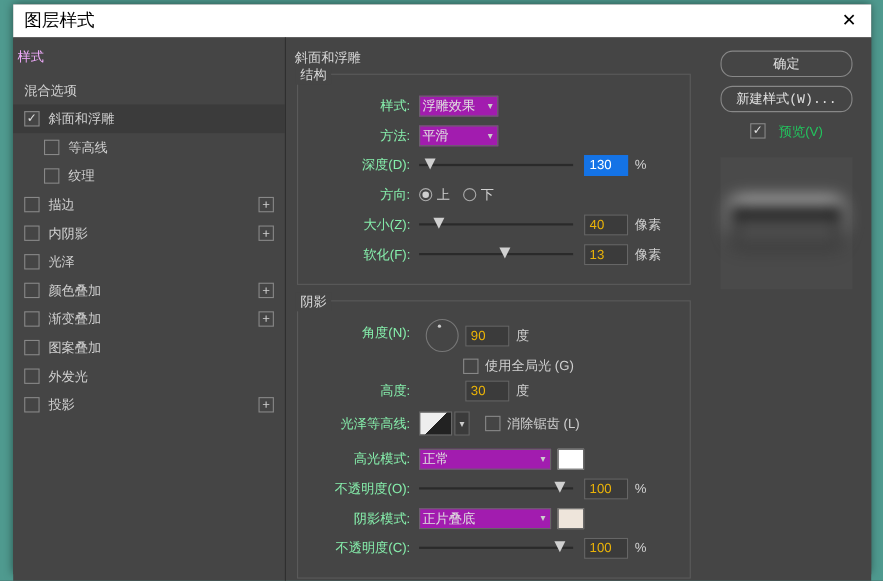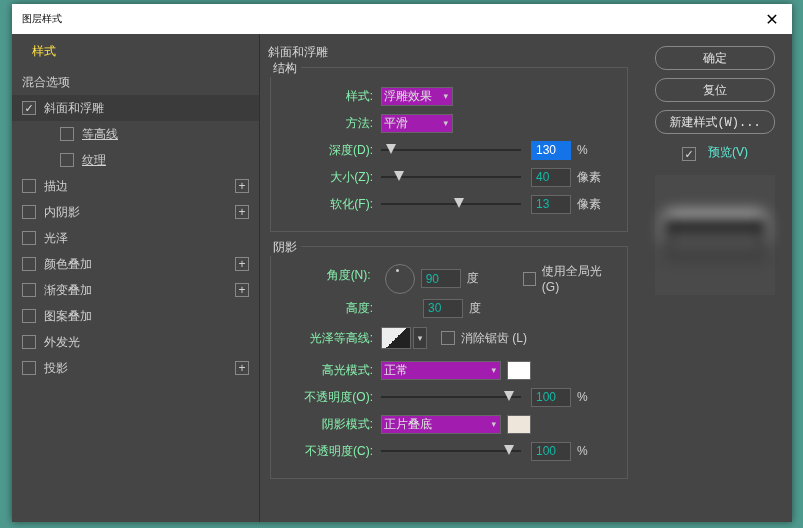--- a/index.html
+++ b/index.html
@@ -1,58 +1,58 @@
 <!DOCTYPE html>
 <html><head>
 <meta charset="utf-8">
 <style>
   * { box-sizing: border-box; margin: 0; padding: 0; font-family: 'Microsoft YaHei', sans-serif; font-size: 12px; }
   body { background: #4f9a8f; width: 803px; height: 528px; overflow: hidden; position: relative; }
   .dialog { position: absolute; left: 12px; top: 4px; width: 780px; height: 518px; background: #454545; display: flex; flex-direction: column; box-shadow: 0 0 8px rgba(0,0,0,.5); }
   .titlebar { height: 30px; background: #fff; display: flex; align-items: center; justify-content: space-between; padding: 0 0 0 10px; }
-  .titlebar .title { color: #000; font-size: 10px; }
+  .titlebar .title { color: #000; font-size: 16px; }
   .titlebar .close { width: 40px; height: 30px; display: flex; align-items: center; justify-content: center; color: #000; font-size: 16px; cursor: pointer; }
   .body { flex: 1; display: flex; background: #454545; color: #d0d0d0; }
   .col-styles { width: 248px; border-right: 1px solid #2f2f2f; display: flex; flex-direction: column; }
   .col-main { flex: 1; padding: 14px 10px 0 10px; display: flex; flex-direction: column; }
   .col-right { width: 154px; padding: 12px 10px; display: flex; flex-direction: column; align-items: center; gap: 8px; }
-  .style-header { padding: 9px 20px; color: #fde047; }
+  .style-header { padding: 9px 4px; color: #f0abfc; }
   .style-item { height: 26px; display: flex; align-items: center; padding: 0 10px; cursor: pointer; position: relative; }
   .style-item.selected { background: #3b3b3b; }
   .style-item .cb { width: 14px; height: 14px; border: 1px solid #888; background: #454545; margin-right: 8px; display: flex; align-items: center; justify-content: center; font-size: 12px; color: #e0e0e0; }
   .style-item .cb.checked::after { content: "✓"; font-size: 11px; line-height: 1; }
-  .style-item.indent { padding-left: 48px; text-decoration: underline; }
+  .style-item.indent { padding-left: 28px; }
   .style-item .plus { position: absolute; right: 10px; width: 14px; height: 14px; border: 1px solid #888; display: flex; align-items: center; justify-content: center; font-size: 12px; color: #d0d0d0; }
   .group { position: relative; border: 1px solid #5a5a5a; margin-bottom: 14px; padding: 16px 10px 12px 10px; }
   .group .legend { position: absolute; top: -8px; left: -2px; background: #454545; padding: 0 4px; color: #d8d8d8; }
   .section-title { position: relative; top: -4px; left: -2px; color: #d8d8d8; margin-bottom: 2px; }
   .row { display: flex; align-items: center; height: 24px; margin-bottom: 3px; }
   .row .lbl { width: 92px; text-align: right; margin-right: 8px; color: #86efac; white-space: nowrap; }
   .select { width: 72px; height: 19px; background: #a21caf; border: 1px solid #666; color: #e0e0e0; display: flex; align-items: center; padding: 0 2px; position: relative; cursor: pointer; }
   .select.wide { width: 120px; }
   .select .caret { position: absolute; right: 4px; font-size: 9px; color: #ccc; }
   .slider { width: 140px; height: 14px; position: relative; margin-right: 10px; }
   .slider .track { position: absolute; top: 6px; left: 0; right: 0; height: 2px; background: #2a2a2a; }
   .slider .thumb { position: absolute; top: 1px; width: 0; height: 0; border-left: 5px solid transparent; border-right: 5px solid transparent; border-top: 10px solid #d0d0d0; transform: translateX(-5px); }
-  .numfld { width: 40px; height: 19px; background: #3b3b3b; border: 1px solid #666; color: #14b8a6; padding: 0 4px; text-align: left; }
+  .numfld { width: 40px; height: 19px; background: #3b3b3b; border: 1px solid #666; color: #eab308; padding: 0 4px; text-align: left; }
   .numfld.hl { background: #1473e6; color: #fff; border-color: #1473e6; }
   .unit { margin-left: 6px; color: #d0d0d0; }
   .radio { display: flex; align-items: center; gap: 4px; margin-right: 12px; cursor: pointer; }
   .radio .r { width: 12px; height: 12px; border-radius: 50%; border: 1px solid #aaa; display: flex; align-items: center; justify-content: center; }
   .radio .r.on::after { content: ""; width: 6px; height: 6px; background: #d0d0d0; border-radius: 50%; }
   .angle-dial { width: 30px; height: 30px; border: 1px solid #777; border-radius: 50%; margin: 0 6px; position: relative; }
   .angle-dial .dot { position: absolute; width: 3px; height: 3px; background: #ccc; border-radius: 50%; top: 4px; left: 10px; }
   .chk { width: 14px; height: 14px; border: 1px solid #888; display: inline-flex; align-items:center; justify-content:center; margin-right: 6px; color:#e0e0e0;}
   .chk.checked::after { content:"✓"; font-size:11px; line-height:1;}
   .swatch-contour { width: 30px; height: 22px; border: 1px solid #666; background: linear-gradient(135deg, #eee 0 50%, #222 50% 100%); margin-right: 2px; }
   .dd { width: 14px; height: 22px; border: 1px solid #666; background:#3b3b3b; display:flex; align-items:center; justify-content:center; font-size:9px; color:#ccc; cursor:pointer;}
   .swatch { width: 24px; height: 19px; border: 1px solid #666; margin-left: 6px; cursor:pointer;}
   .btn { height: 22px; background: #3b3b3b; border: 1px solid #666; color: #e0e0e0; padding: 0 12px; display: flex; align-items: center; justify-content: center; cursor: pointer; font-family: Liberation Mono, monospace; }
   .btn.pill { border-radius: 11px; width: 120px; height: 24px; background: #454545; border: 1px solid #888; }
-  .preview-chk { display:flex; align-items:flex-end; gap:6px; color:#5eead4; margin-top:2px;}
+  .preview-chk { display:flex; align-items:flex-start; gap:6px; color:#22c55e; margin-top:2px;}
   .preview-box { width: 120px; height: 120px; background: #4a4a4a; margin-top: 6px; display:flex; align-items:center; justify-content:center; }
   .preview-bevel { width: 100px; height: 32px; border-radius: 6px; background: #4c4c4c; filter: blur(6px); box-shadow: 0 -6px 12px rgba(255,255,255,.85), 0 8px 10px rgba(0,0,0,.9) inset, 0 6px 10px rgba(0,0,0,.4); }
 </style>
 </head>
 <body>
 
 <div class="dialog">
   <div class="titlebar">
     <span class="title">图层样式</span>
     <div class="close">✕</div>
@@ -140,20 +140,31 @@
         <div class="row">
           <span class="lbl">深度(D):</span>
           <div class="slider">
               <div class="track"></div>
               <div class="thumb" style="left:10px"></div>
             </div>
           <input class="numfld hl" value="130" style="">
           <span class="unit">%</span>
         </div>
         <div class="row">
+          <span class="lbl">方向:</span>
+          <label class="radio">
+              <span class="r on"></span>
+              <span>上</span>
+            </label>
+          <label class="radio">
+              <span class="r"></span>
+              <span>下</span>
+            </label>
+        </div>
+        <div class="row">
           <span class="lbl">大小(Z):</span>
           <div class="slider">
               <div class="track"></div>
               <div class="thumb" style="left:18px"></div>
             </div>
           <input class="numfld" value="40" style="">
           <span class="unit">像素</span>
         </div>
         <div class="row">
           <span class="lbl">软化(F):</span>
@@ -163,21 +174,21 @@
             </div>
           <input class="numfld" value="13" style="">
           <span class="unit">像素</span>
         </div>
       </div>
 
       <div class="group">
         <span class="legend">阴影</span>
         <div class="row" style="height:auto; align-items:flex-start; margin-bottom:2px;">
           <span class="lbl" style="margin-top:4px">角度(N):</span>
-          <div style="display:flex; flex-direction:row; gap:4px;">
+          <div style="display:flex; flex-direction:column; gap:4px;">
             <div style="display:flex; align-items:center;">
               <div class="angle-dial">
                   <div class="dot"></div>
                 </div>
               <input class="numfld" value="90" style="">
               <span class="unit">度</span>
             </div>
             <div style="display:flex; align-items:center; margin-left:40px;">
               <span class="chk"></span>
               <span>使用全局光 (G)</span>
@@ -231,21 +242,20 @@
             </div>
           <input class="numfld" value="100" style="">
           <span class="unit">%</span>
         </div>
       </div>
 
     </div>
 
     <div class="col-right">
       <div class="btn pill">确定</div>
-      <div class="btn pill">复位</div>
       <div class="btn pill">新建样式(W)...</div>
       <div class="preview-chk">
         <span class="chk checked"></span>
         <span>预览(V)</span>
       </div>
       <div class="preview-box">
         <div class="preview-bevel"></div>
       </div>
     </div>
 

